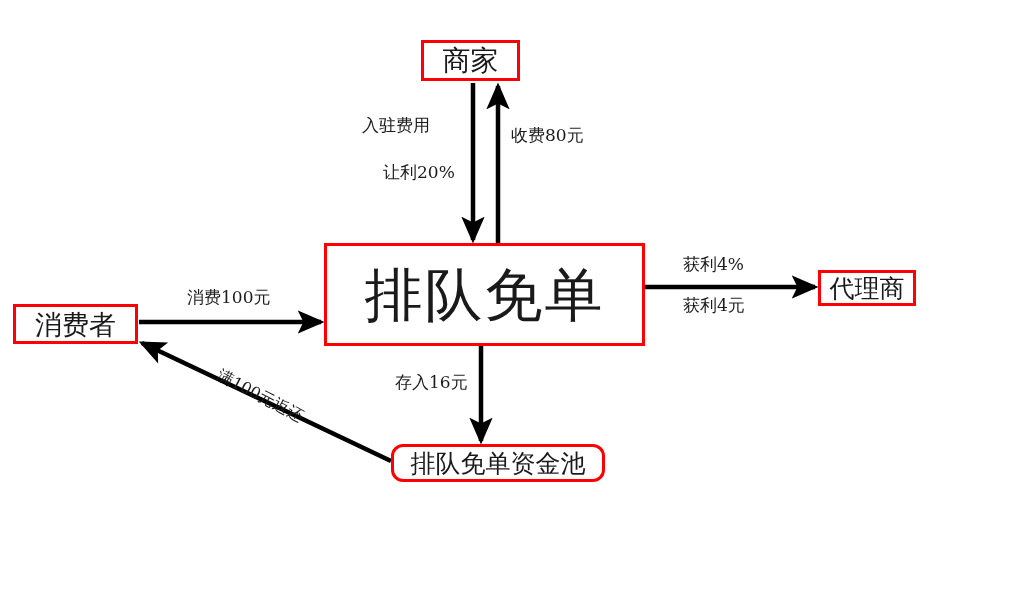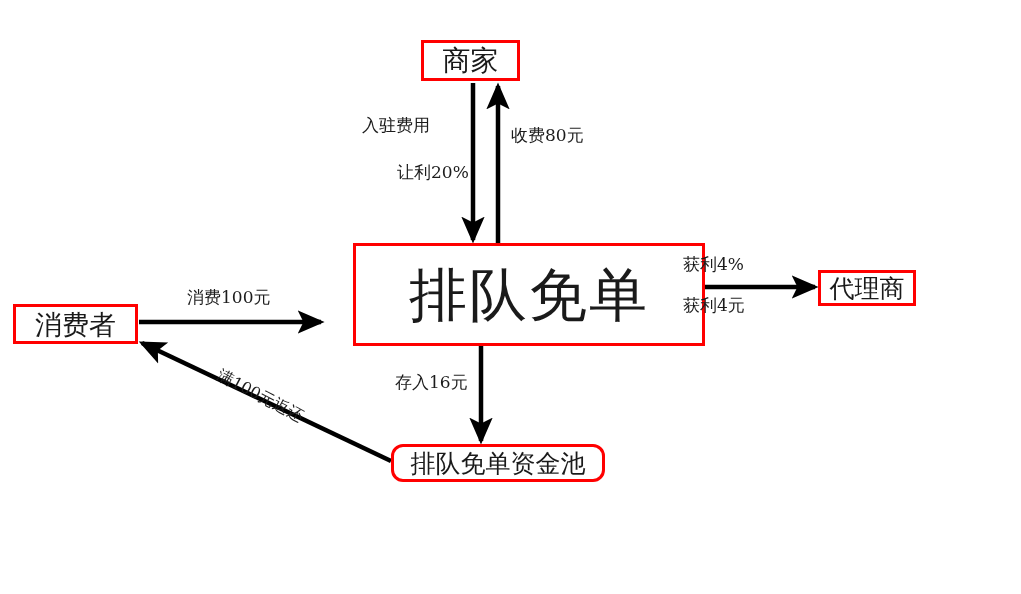--- a/index.html
+++ b/index.html
@@ -45,25 +45,24 @@
   #node-merchant {
     left: 421px;
     top: 40px;
     width: 99px;
     height: 41px;
     font-size: 28px;
   }
   #node-center {
     left: 324px;
     top: 243px;
-    width: 352px;
+    width: 321px;
     height: 103px;
     font-size: 58px;
     letter-spacing: 2px;
-    margin-left: 29px;
   }
   #node-consumer {
     left: 13px;
     top: 304px;
     width: 125px;
     height: 40px;
     font-size: 27px;
   }
   #node-agent {
     left: 818px;
@@ -82,21 +81,21 @@
   }
   .edge-label {
     position: absolute;
     color: #1c1c1c;
     font-size: 17px;
     font-family: "DejaVu Serif", "Liberation Serif", serif;
     white-space: nowrap;
     line-height: 1;
   }
   #lbl-entry-fee   { left: 362px; top: 117px; }
-  #lbl-discount    { left: 397px; top: 164px; }
+  #lbl-discount    { left: 383px; top: 164px; }
   #lbl-charge      { left: 511px; top: 127px; }
   #lbl-spend       { left: 187px; top: 289px; }
   #lbl-profit-pct  { left: 683px; top: 256px; }
   #lbl-profit-yuan { left: 683px; top: 297px; }
   #lbl-deposit     { left: 395px; top: 374px; }
   #lbl-refund {
     left: 222px;
     top: 367px;
     transform: rotate(27.5deg);
     transform-origin: left top;

